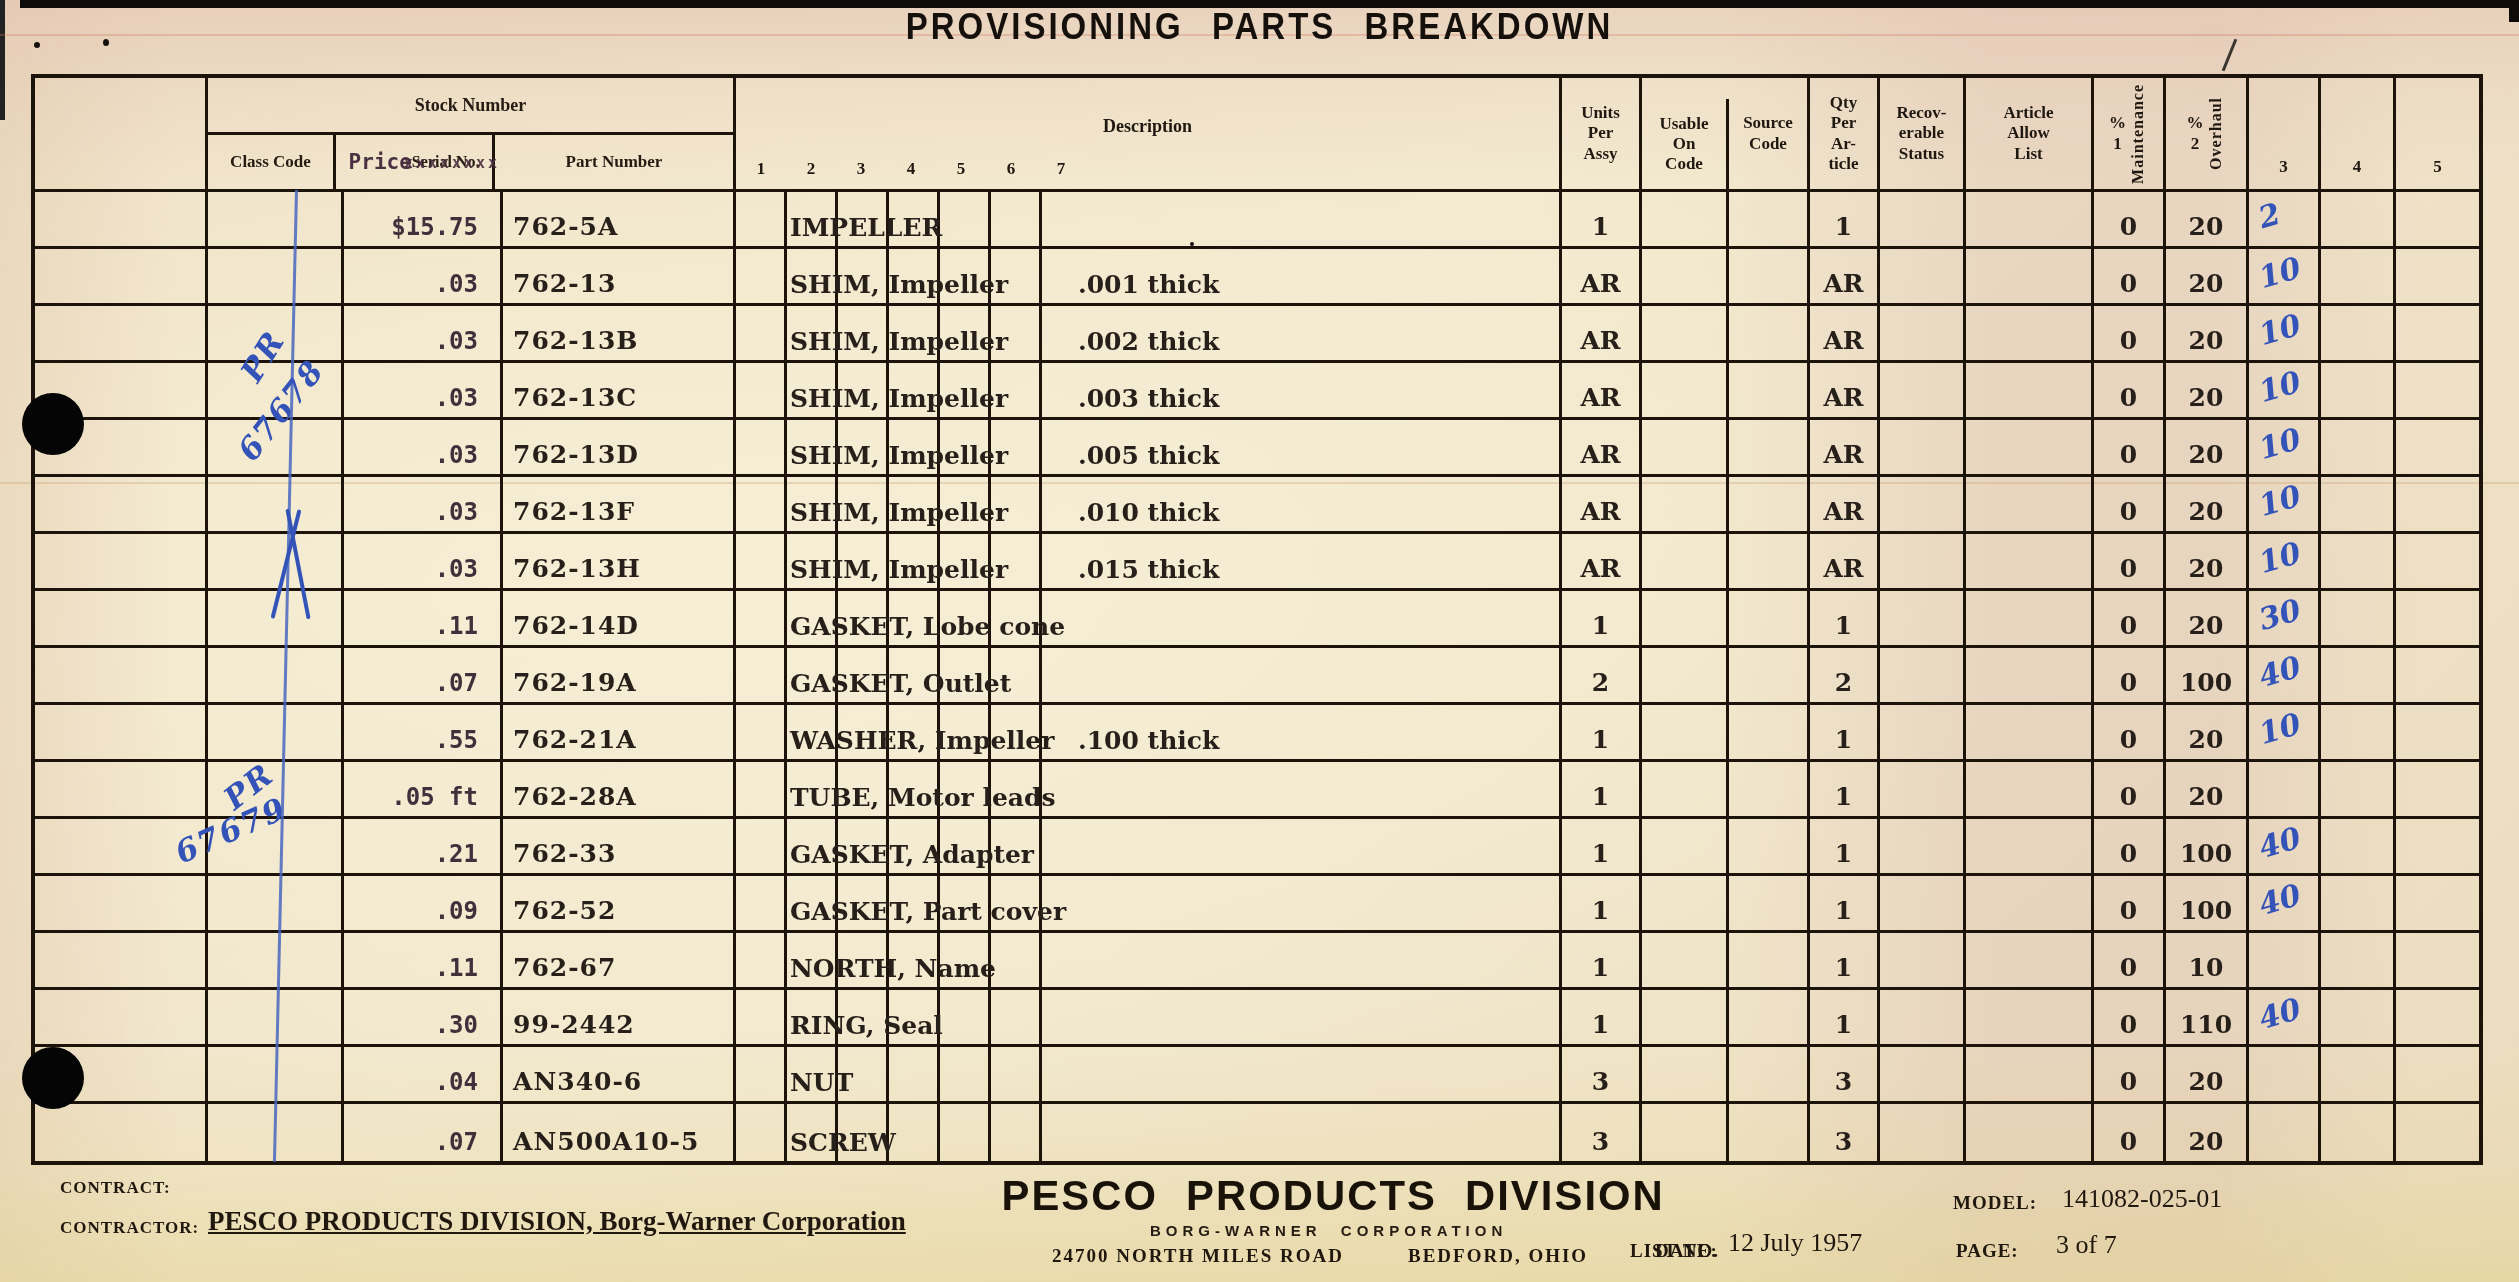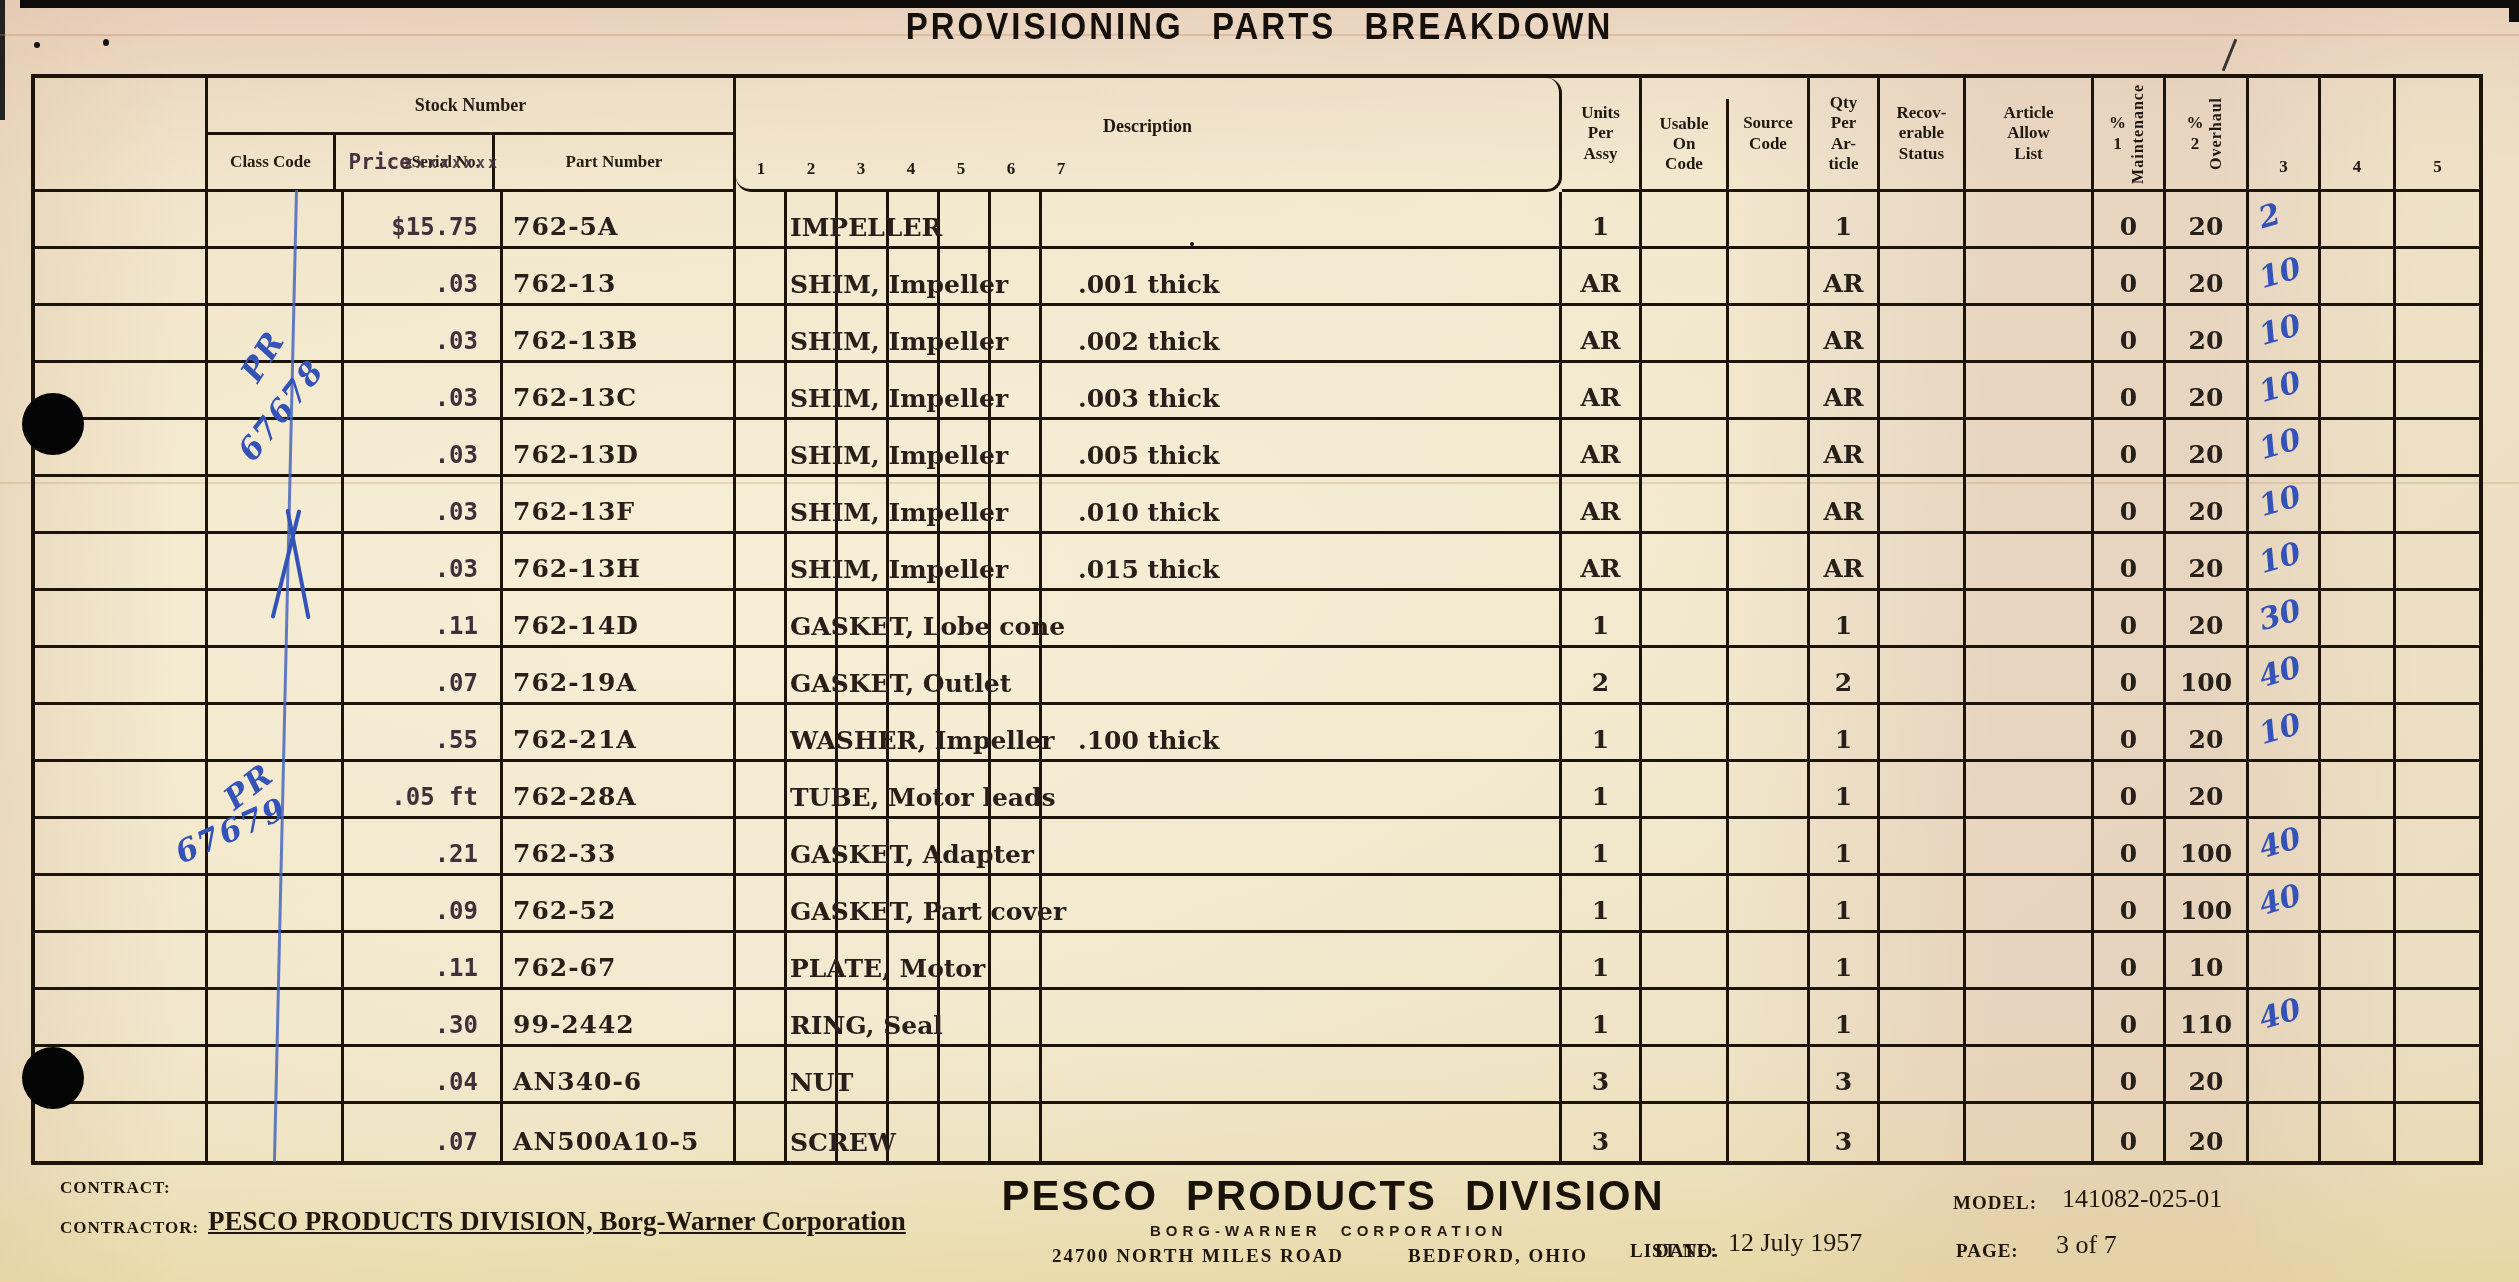--- a/index.html
+++ b/index.html
@@ -44,21 +44,21 @@
   .sub{box-sizing:border-box;display:flex;align-items:center;justify-content:center;
     font-weight:bold;font-size:17px;text-align:center;}
   .sub.b{border-right:3px solid #1c140b;}
   .price-hdr{display:flex;flex-direction:row;align-items:center;line-height:1;}
   .price-word{font-family:"DejaVu Sans Mono",monospace;font-weight:bold;font-size:21px;color:#4a3040;}
   .serial-wrap{position:relative;margin-top:-2px;}
   .serial-no{font-size:16px;font-weight:bold;color:#241b12;}
   .serial-strike{position:absolute;left:-8px;top:3px;width:110%;
     font-family:"DejaVu Sans Mono",monospace;font-weight:bold;font-size:15px;
     letter-spacing:3px;color:#4a3040;opacity:.9;}
-  #desc-header{grid-column:5;grid-row:1;border-radius:15px;}
+  #desc-header{grid-column:5;grid-row:1;}
   .desc-word{position:absolute;left:0;right:0;top:38px;text-align:center;font-weight:bold;font-size:18px;}
   .indent-nums{position:absolute;left:0;bottom:10px;display:flex;}
   .indent-nums span{display:inline-block;width:50px;text-align:center;font-weight:bold;font-size:17px;}
   .vert{writing-mode:vertical-rl;transform:rotate(180deg);font-weight:bold;font-size:16px;letter-spacing:1px;}
   .pctcell{display:flex;flex-direction:row;align-items:center;justify-content:center;gap:3px;}
   
   .tc{display:flex;align-items:flex-end;font-family:"DejaVu Serif",serif;font-weight:bold;
     font-size:25px;color:#27201a;padding-bottom:5px;}
   .col-price{justify-content:flex-end;padding-right:22px;
     font-family:"DejaVu Sans Mono",monospace;font-size:24px;color:#41303b;}
@@ -454,21 +454,21 @@
       <span class="hw">40</span>
     </div>
     <div class="tc"></div>
     <div class="tc noR"></div>
 
     <div class="tc"></div>
     <div class="tc"></div>
     <div class="tc col-price">.11</div>
     <div class="tc col-part">762-67</div>
     <div class="tc col-desc">
-      <span class="desc-main">PLATE, Motor</span>
+      <span class="desc-main">NORTH, Name</span>
       <span class="desc-detail"></span>
     </div>
     <div class="tc cen">1</div>
     <div class="tc"></div>
     <div class="tc"></div>
     <div class="tc cen">1</div>
     <div class="tc"></div>
     <div class="tc"></div>
     <div class="tc cen">0</div>
     <div class="tc cen">10</div>

